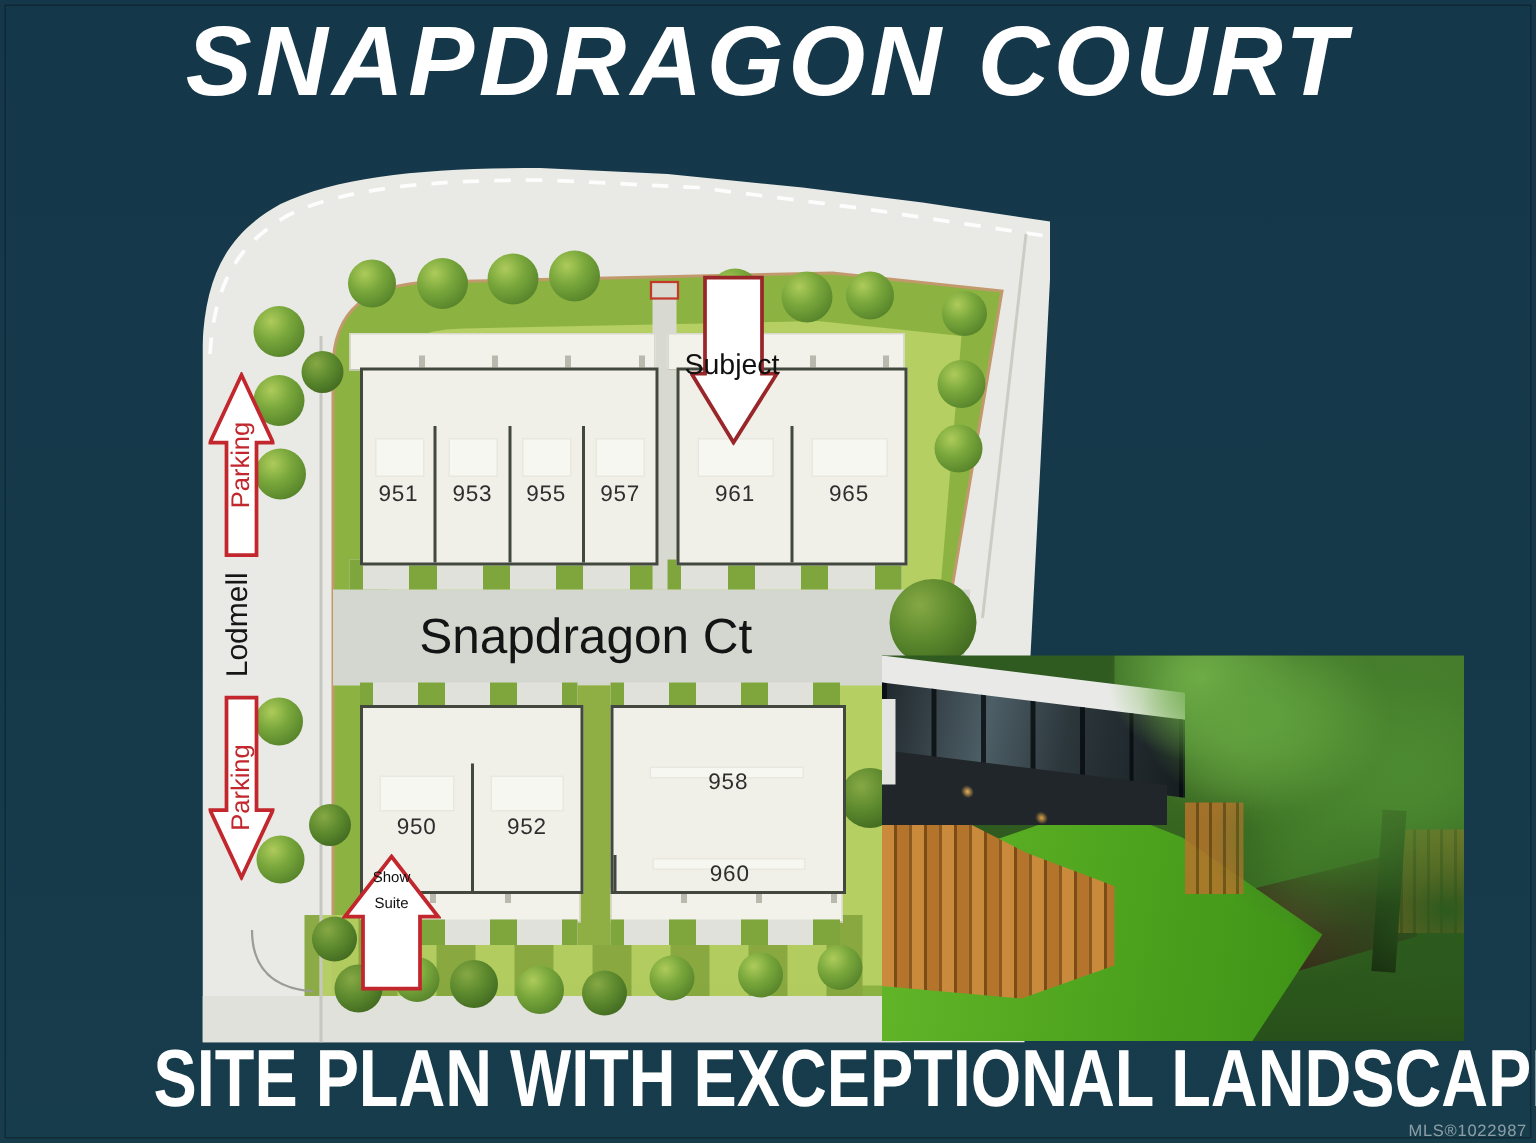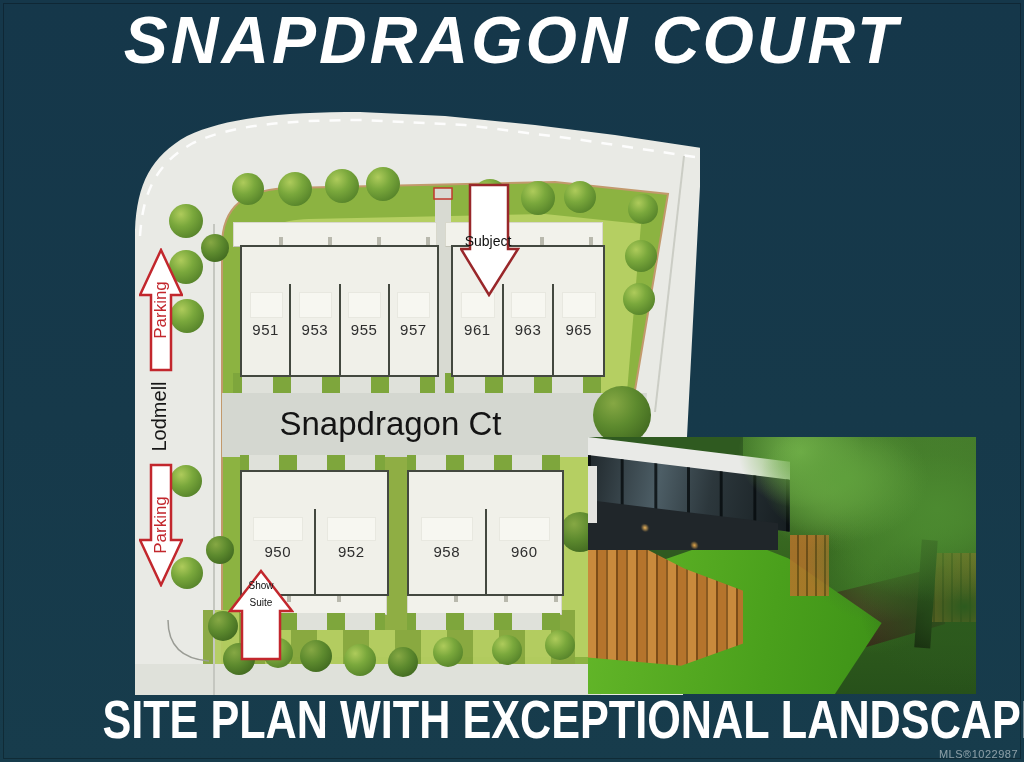--- a/index.html
+++ b/index.html
@@ -52,21 +52,21 @@
     font-size:33px;line-height:40px;color:#141414;z-index:6;}
   .vwrap{position:absolute;display:flex;align-items:center;justify-content:center;z-index:6;}
   .vwrap span{transform:rotate(-90deg);white-space:nowrap;}
   .lodmell{left:2px;top:262px;width:44px;height:84px;font-size:20px;color:#161616;}
 
   .arrow{position:absolute;z-index:8;}
   .arrow svg{display:block;}
   .parking-text{position:absolute;z-index:9;display:flex;align-items:center;justify-content:center;}
   .parking-text span{transform:rotate(-90deg);white-space:nowrap;font-size:17px;color:#c2272d;}
   .subject-text{position:absolute;left:316px;top:121px;width:74px;text-align:center;
-    font-size:14px;color:#101010;z-index:9;}
+    font-size:19px;color:#101010;z-index:9;}
   .showsuite-text{position:absolute;left:93px;top:465px;width:66px;text-align:center;
     font-size:10px;line-height:17px;color:#101010;z-index:9;}
 
   
   .photo{position:absolute;left:588px;top:437px;width:388px;height:257px;overflow:hidden;z-index:10;background:#2f5a20;}
   .photo > div{position:absolute;}
   .ph-foliage{left:40%;top:0;width:60%;height:100%;
     background:
       radial-gradient(120px 90px at 40% 20%,#679f41 0,rgba(0,0,0,0) 70%),
       radial-gradient(140px 120px at 80% 40%,#4c8a30 0,rgba(0,0,0,0) 72%),
@@ -212,35 +212,32 @@
       </div>
     <div class="unit">
         <span>957</span>
       </div>
   </div>
   <div class="units" style="left:316px;top:133px;width:150px;height:128px;">
     <div class="unit">
         <span>961</span>
       </div>
     <div class="unit">
-        <span>963</span>
-      </div>
-    <div class="unit">
         <span>965</span>
       </div>
   </div>
   <div class="units" style="left:105px;top:358px;width:145px;height:122px;">
     <div class="unit">
         <span>950</span>
       </div>
     <div class="unit">
         <span>952</span>
       </div>
   </div>
-  <div class="units" style="left:272px;top:358px;width:153px;height:122px;">
+  <div class="units" style="left:272px;top:358px;width:153px;height:122px;flex-direction:column;">
     <div class="unit">
         <span>958</span>
       </div>
     <div class="unit">
         <span>960</span>
       </div>
   </div>
 
   <div class="street-h">Snapdragon Ct</div>
   <div class="vwrap lodmell">

